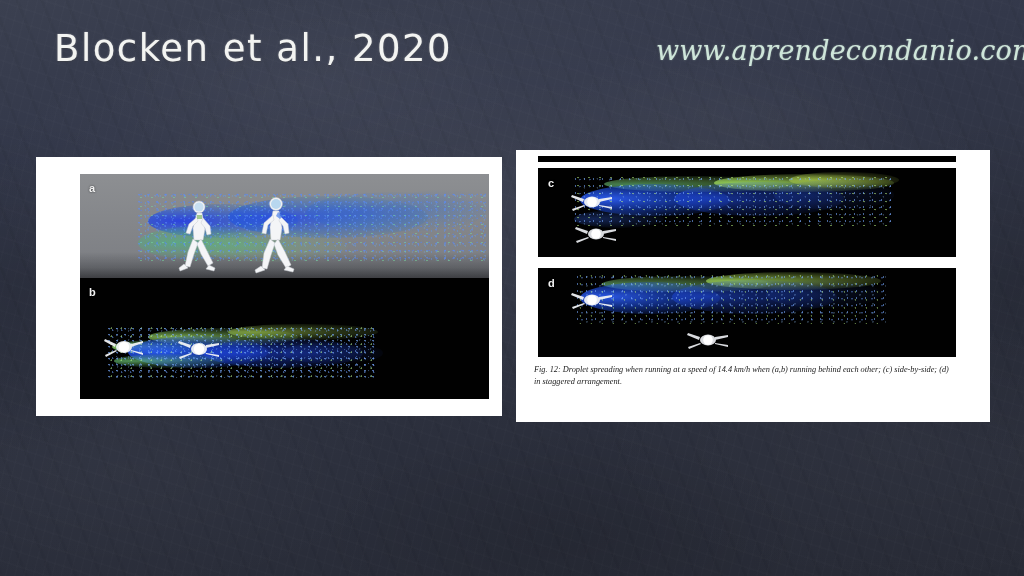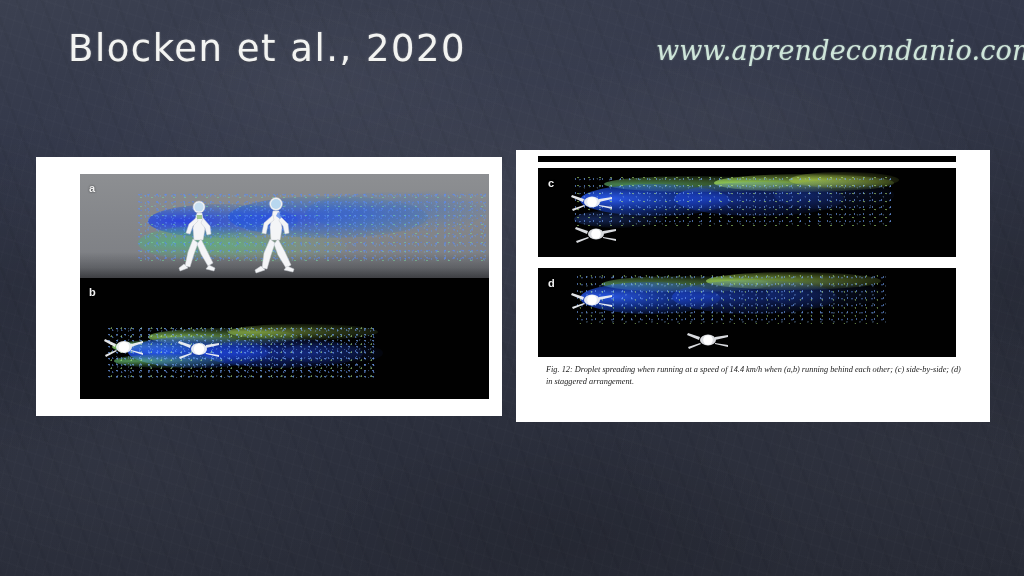--- a/index.html
+++ b/index.html
@@ -51,21 +51,21 @@
       radial-gradient(ellipse 30% 22% at 30% 15%, rgba(255,255,255,0.030), rgba(0,0,0,0) 70%),
       radial-gradient(ellipse 26% 20% at 72% 20%, rgba(255,255,255,0.022), rgba(0,0,0,0) 70%),
       radial-gradient(ellipse 34% 26% at 55% 93%, rgba(0,0,0,0.10), rgba(0,0,0,0) 72%),
       radial-gradient(ellipse 25% 40% at 2% 50%, rgba(0,0,0,0.12), rgba(0,0,0,0) 75%),
       radial-gradient(ellipse 25% 40% at 99% 50%, rgba(0,0,0,0.12), rgba(0,0,0,0) 75%);
   }
 
   
   #title {
     position: absolute;
-    left: 68px;
+    left: 54px;
     top: 26px;
     font-family: "DejaVu Sans", sans-serif;
     font-size: 37px;
     line-height: 46px;
     letter-spacing: 1.5px;
     color: #f3f4f2;
     text-shadow: 0 0 2px rgba(255,255,255,0.38), 0 1px 1px rgba(0,0,0,0.35);
     white-space: nowrap;
     z-index: 5;
   }
@@ -149,21 +149,21 @@
   }
   #panel-d {
     position: absolute;
     left: 22px; top: 118px;
     width: 418px; height: 89px;
     background: #010101;
     overflow: hidden;
   }
   #fig-caption {
     position: absolute;
-    left: 30px;
+    left: 18px;
     top: 214px;
     width: 420px;
     font-family: "Liberation Serif", serif;
     font-style: italic;
     font-size: 8.3px;
     line-height: 11.5px;
     color: #1a1a1a;
     text-align: left;
   }
 

